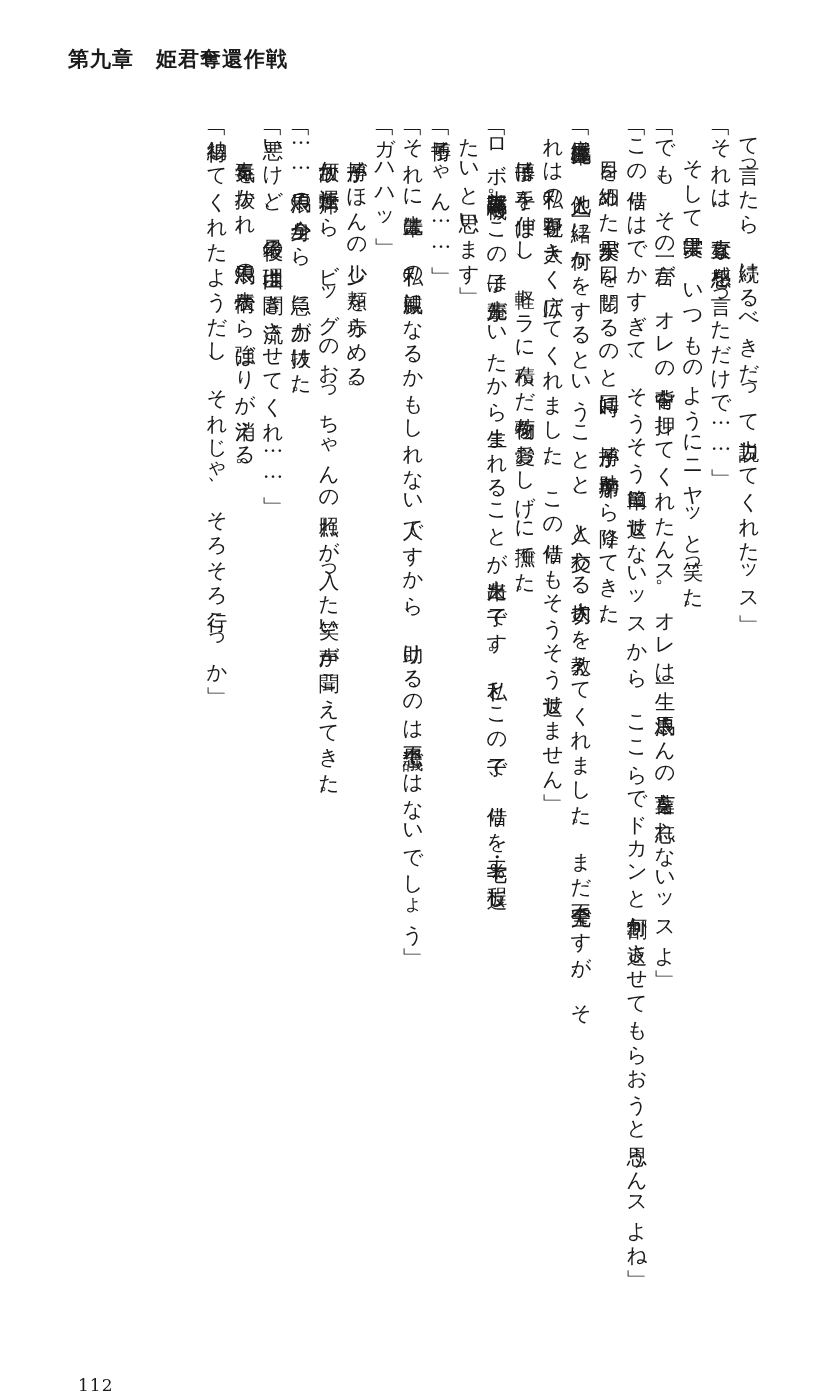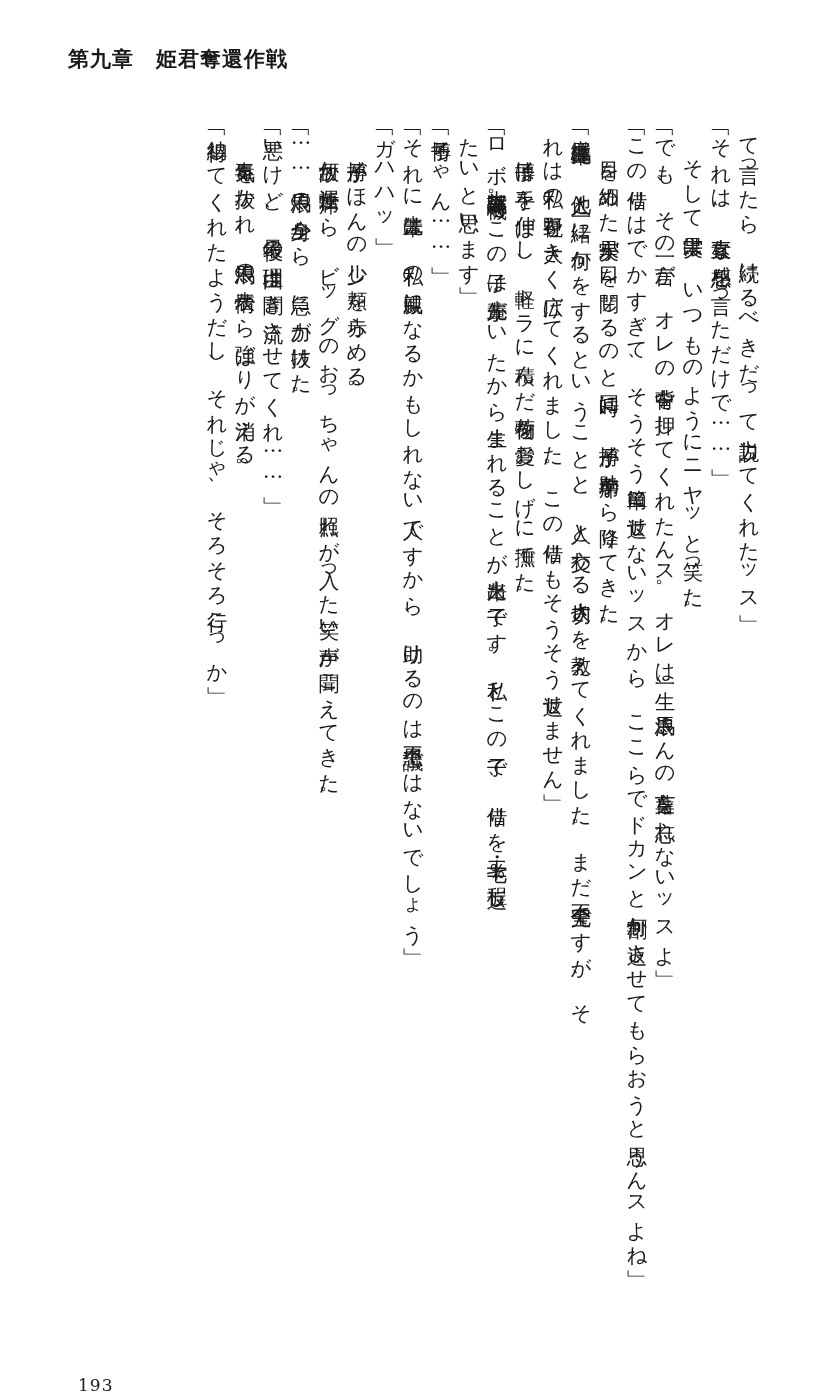--- a/index.html
+++ b/index.html
@@ -99,15 +99,15 @@
     <div class="vline">「それに先輩は、私の親戚になるかもしれない人ですから、助けるのは不思議ではないでしょう」</div>
     <div class="vline">「ガハハッ」</div>
     <div class="vline">　博子がほんの少し頬を赤らめる。</div>
     <div class="vline">　何故か運転席から、ビッグのおっちゃんの照れが入った笑い声が聞こえてきた。</div>
     <div class="vline">「……浪馬の全身から、急に力が抜けた。</div>
     <div class="vline">「悪いけど、最後の理由は聞き流させてくれ……」</div>
     <div class="vline">　毒気を抜かれ、浪馬の表情から強ばりが消える。</div>
     <div class="vline">「納得してくれたようだし、それじゃ、そろそろ行こっか」</div>
   </div>
 
-  <div class="page-number">193</div>
+  <div class="page-number">112</div>
 
 </div>
 
 </body></html>

